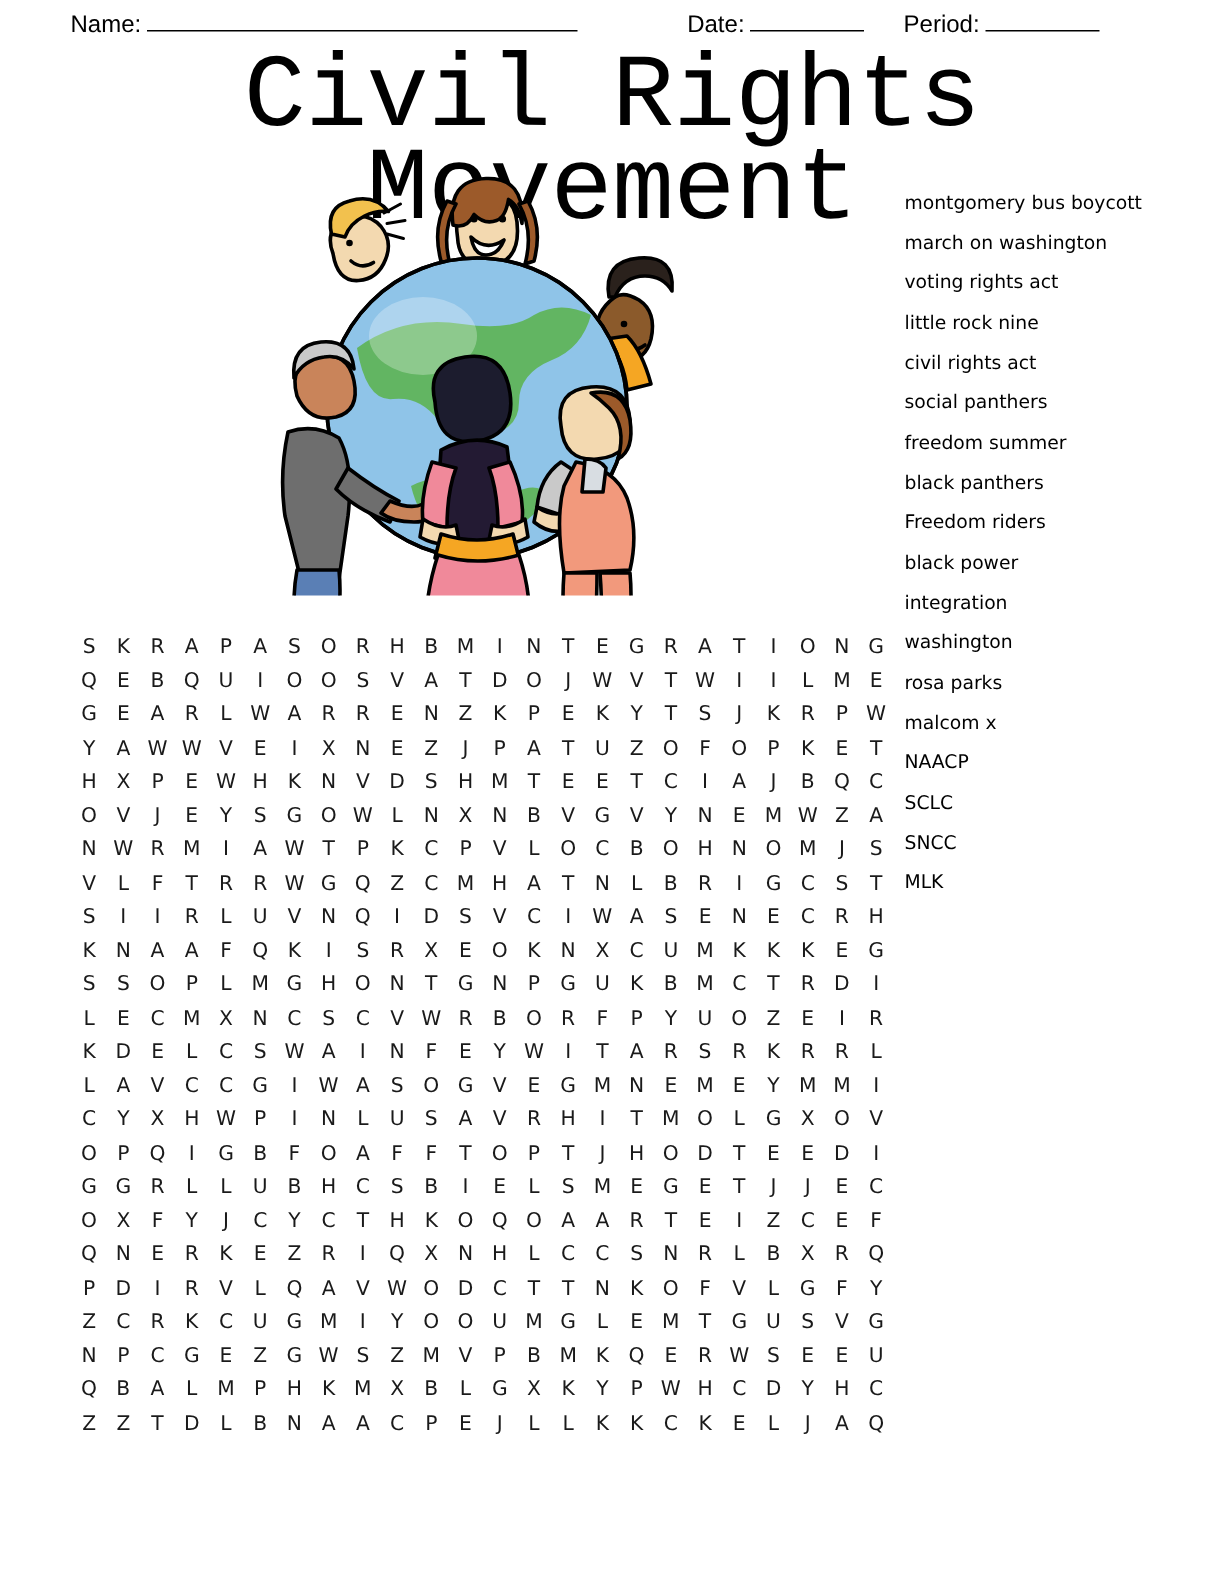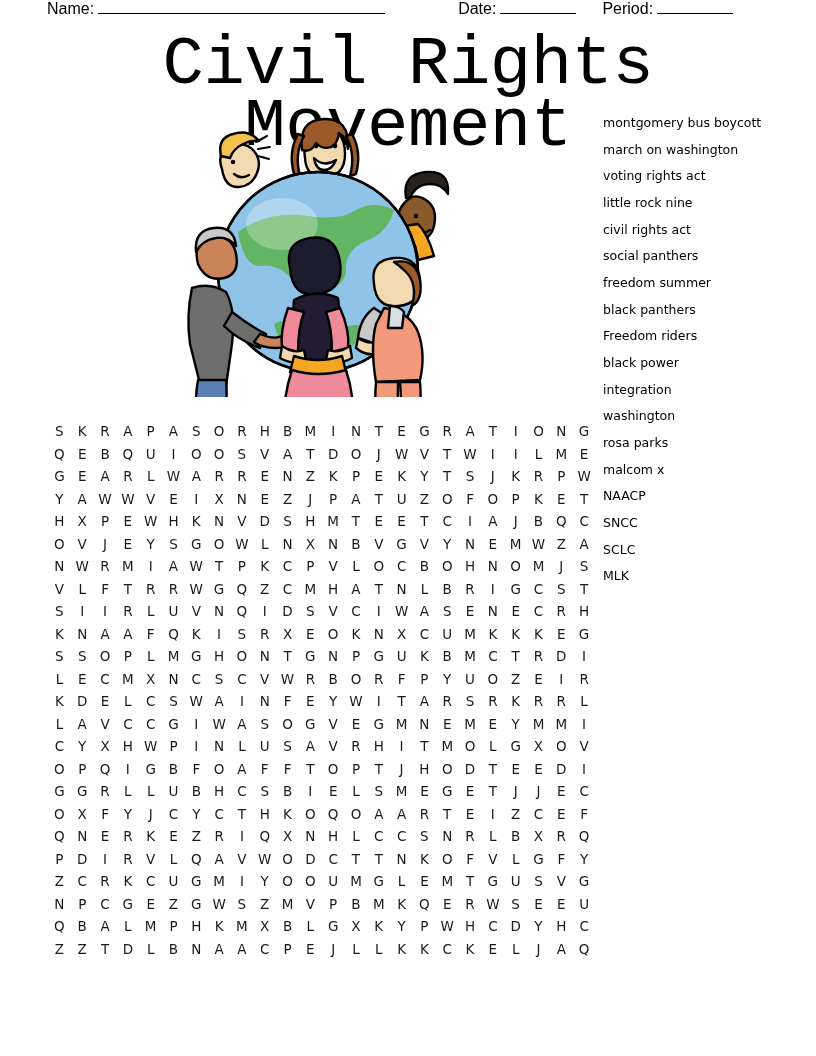--- a/index.html
+++ b/index.html
@@ -17,21 +17,21 @@
   }
 
   
   .header-row {
     position: absolute;
     top: 0px;
     left: 0px;
     width: 816px;
     height: 26px;
     display: flex;
-    align-items: flex-start;
+    align-items: flex-end;
     font-family: "Liberation Sans", sans-serif;
     font-size: 16px;
     white-space: nowrap;
   }
   .hdr-field { display: flex; align-items: baseline; }
   .hdr-label { font-size: 16px; }
   .hdr-rule {
     display: inline-block;
     border-bottom: 1px solid #000;
     margin-left: 4px;
@@ -65,21 +65,21 @@
     top: 112px;
     width: 280px;
     height: 285px;
   }
   .illustration svg { display: block; width: 100%; height: 100%; }
 
   
   .word-list {
     position: absolute;
     left: 603px;
-    top: 110px;
+    top: 122px;
     width: 205px;
   }
   .word-item {
     font-family: "DejaVu Sans", sans-serif;
     font-size: 12.5px;
     line-height: 26.65px;
     color: #000;
     white-space: nowrap;
   }
 
@@ -207,22 +207,22 @@
     <div class="word-item">social panthers</div>
     <div class="word-item">freedom summer</div>
     <div class="word-item">black panthers</div>
     <div class="word-item">Freedom riders</div>
     <div class="word-item">black power</div>
     <div class="word-item">integration</div>
     <div class="word-item">washington</div>
     <div class="word-item">rosa parks</div>
     <div class="word-item">malcom x</div>
     <div class="word-item">NAACP</div>
+    <div class="word-item">SCLC</div>
     <div class="word-item">SNCC</div>
-    <div class="word-item">SCLC</div>
     <div class="word-item">MLK</div>
   </div>
 
 <div class="letter-grid">
     <span class="grid-cell">S</span>
     <span class="grid-cell">K</span>
     <span class="grid-cell">R</span>
     <span class="grid-cell">A</span>
     <span class="grid-cell">P</span>
     <span class="grid-cell">A</span>

